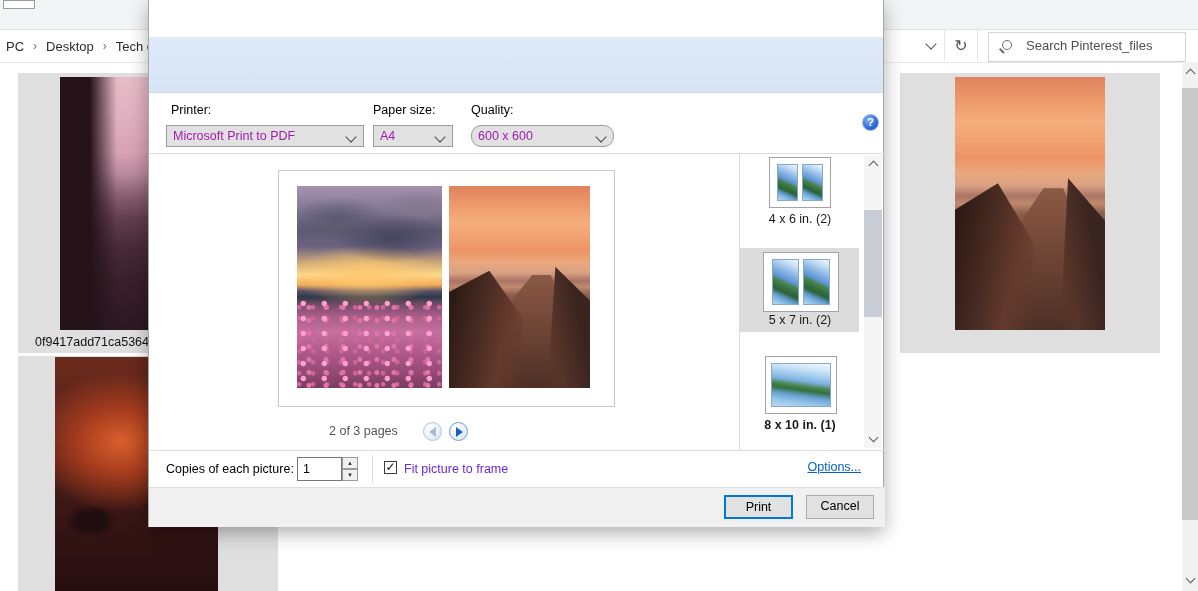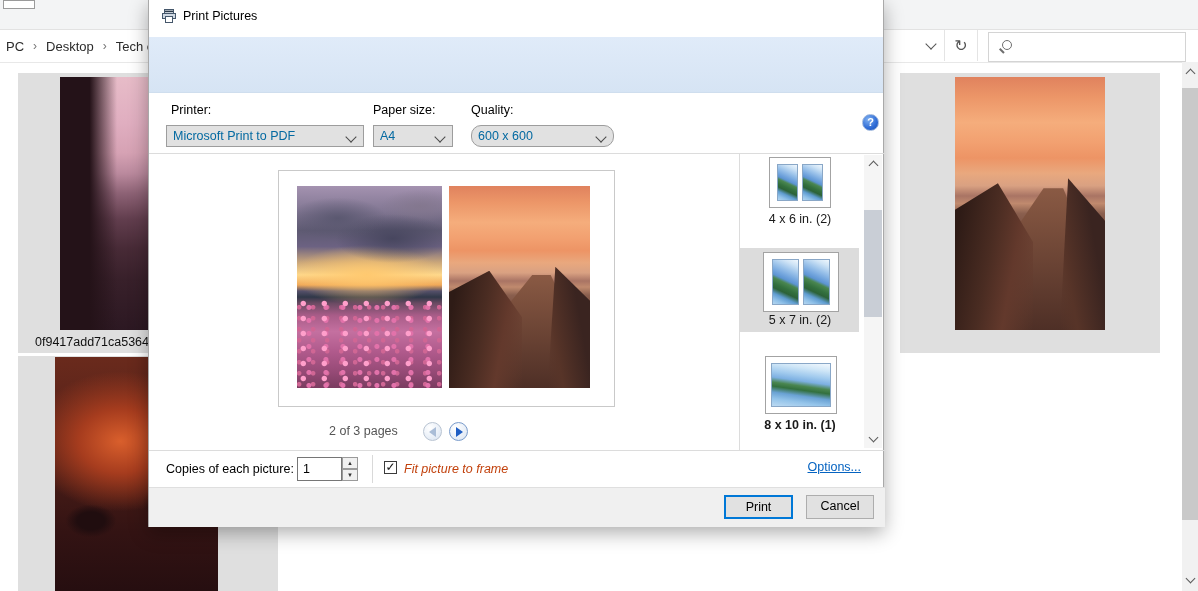--- a/index.html
+++ b/index.html
@@ -77,21 +77,21 @@
   .dlg-title-icon{left:12px;top:8px;width:16px;height:16px;}
   .dlg-title{left:34px;top:0;height:32px;line-height:32px;font-size:12.5px;color:#000;}
   .dlg-header{left:0;top:37px;width:100%;height:56px;background:linear-gradient(180deg,#e0ebf9,#d6e4f4);border-bottom:1px solid #cfdeee;box-sizing:border-box;}
   .dlg-header-text{left:38px;top:51px;font-size:19px;color:#33618f;}
 
   .fldlabel{font-size:12.5px;color:#000;top:103px;}
   .lbl-printer{left:22px;}
   .lbl-paper{left:224px;}
   .lbl-quality{left:322px;}
   .dd{top:125px;height:22px;background:#e1e1e1;border:1px solid #9d9d9d;box-sizing:border-box;
-    font-size:12.5px;color:#0369a1;display:flex;align-items:center;padding-left:6px;}
+    font-size:12.5px;color:#a21caf;display:flex;align-items:center;padding-left:6px;}
   .dd-printer{left:17px;width:198px;}
   .dd-paper{left:224px;width:80px;}
   .dd-quality{left:322px;width:143px;border-radius:10px;}
   .dd-chev{position:absolute;right:8px;top:7px;width:7px;height:7px;border-right:1.5px solid #4a4a4a;border-bottom:1.5px solid #4a4a4a;transform:rotate(45deg);}
   .helpbtn{left:713px;top:114px;width:17px;height:17px;border-radius:50%;border:1px solid #9ab4dc;box-sizing:border-box;
     background:radial-gradient(circle at 35% 30%,#7fb0f0,#2e6bd6 60%,#1b4fb0);
     color:#fff;font-size:11px;font-weight:bold;text-align:center;line-height:15px;}
   .sep-h1{left:0;top:153px;width:736px;height:1px;background:#dcdcdc;}
   .sep-h2{left:0;top:450px;width:736px;height:1px;background:#dcdcdc;}
   .sep-v{left:590px;top:154px;width:1px;height:296px;background:#dcdcdc;}
@@ -143,21 +143,21 @@
   .copies-input{left:148px;top:457px;width:45px;height:24px;border:1px solid #767676;box-sizing:border-box;
     font-family:"Liberation Sans",sans-serif;font-size:12.5px;padding:0 0 0 5px;background:#fff;color:#000;}
   .spinner{left:193px;top:457px;width:16px;height:24px;}
   .spin-btn{position:absolute;left:0;width:16px;height:12px;background:#f0f0f0;border:1px solid #9a9a9a;box-sizing:border-box;
     font-size:6px;color:#333;text-align:center;line-height:10px;}
   .spin-up{top:0;}
   .spin-dn{top:12px;}
   .foot-div{left:223px;top:455px;width:1px;height:28px;background:#d9d9d9;}
   .checkbox{left:235px;top:461px;width:13px;height:13px;background:#fff;border:1px solid #3b3b3b;box-sizing:border-box;
     font-size:12px;line-height:11px;text-align:center;color:#111;}
-  .fit-label{left:255px;top:462px;font-size:12.5px;color:#c2410c;font-style:italic;}
+  .fit-label{left:255px;top:462px;font-size:12.5px;color:#6d28d9;}
   .options-link{right:22px;top:460px;font-size:12.5px;color:#0563c1;text-decoration:underline;cursor:pointer;}
   .dlg-footer2{left:0;top:487px;width:736px;height:40px;background:#f0f0f0;border-top:1px solid #dfdfdf;box-sizing:border-box;}
   .btn{position:absolute;top:495px;height:24px;font-family:"Liberation Sans",sans-serif;font-size:12.5px;color:#000;
     background:#e1e1e1;text-align:center;line-height:21px;box-sizing:border-box;cursor:pointer;}
   .btn-print{left:575px;width:69px;border:2px solid #0078d7;}
   .btn-cancel{left:657px;width:68px;border:1px solid #adadad;}
 </style>
 </head>
 <body>
 
@@ -176,20 +176,21 @@
   </div>
   <div class="abs addr-chevron">
     <span class="chev"></span>
   </div>
   <div class="abs refresh">
     <span>↻</span>
   </div>
   <div class="abs searchbox"></div>
   <span class="abs mag"></span>
   <span class="abs mag-handle"></span>
+  <div class="abs search-text">Search Pinterest_files</div>
 
   <div class="abs tile tile1"></div>
   <div class="abs photo-street">
     <span class="abs lamp"></span>
   </div>
   <div class="abs caption caption1">0f9417add71ca536480</div>
 
   <div class="abs tile tile2"></div>
   <div class="abs photo-flowers"></div>
 
@@ -203,29 +204,20 @@
   <div class="abs exp-scroll"></div>
   <div class="abs exp-thumb"></div>
   <div class="abs exp-scroll-up">
     <span class="chev-up"></span>
   </div>
   <div class="abs exp-scroll-dn">
     <span class="chev-dn"></span>
   </div>
 
   <div class="abs dialog">
-    <div class="abs dlg-titlebar">
-      <svg class="abs dlg-title-icon" width="16" height="16" viewBox="0 0 16 16">
-        <rect x="3.5" y="1.5" width="9" height="4" fill="#eef3f8" stroke="#45576b"></rect>
-        <rect x="4" y="2.6" width="8" height="1.6" fill="#2b3a4a"></rect>
-        <rect x="1.5" y="5.5" width="13" height="5" fill="#cfd8e2" stroke="#45576b"></rect>
-        <rect x="4.5" y="8.5" width="7" height="6" fill="#ffffff" stroke="#45576b"></rect>
-      </svg>
-      <div class="abs dlg-title">Print Pictures</div>
-    </div>
 
     <div class="abs dlg-header"></div>
 
     <div class="abs fldlabel lbl-printer">Printer:</div>
     <div class="abs fldlabel lbl-paper">Paper size:</div>
     <div class="abs fldlabel lbl-quality">Quality:</div>
 
     <div class="abs dd dd-printer">
       <span>Microsoft Print to PDF</span>
       <span class="dd-chev"></span>

